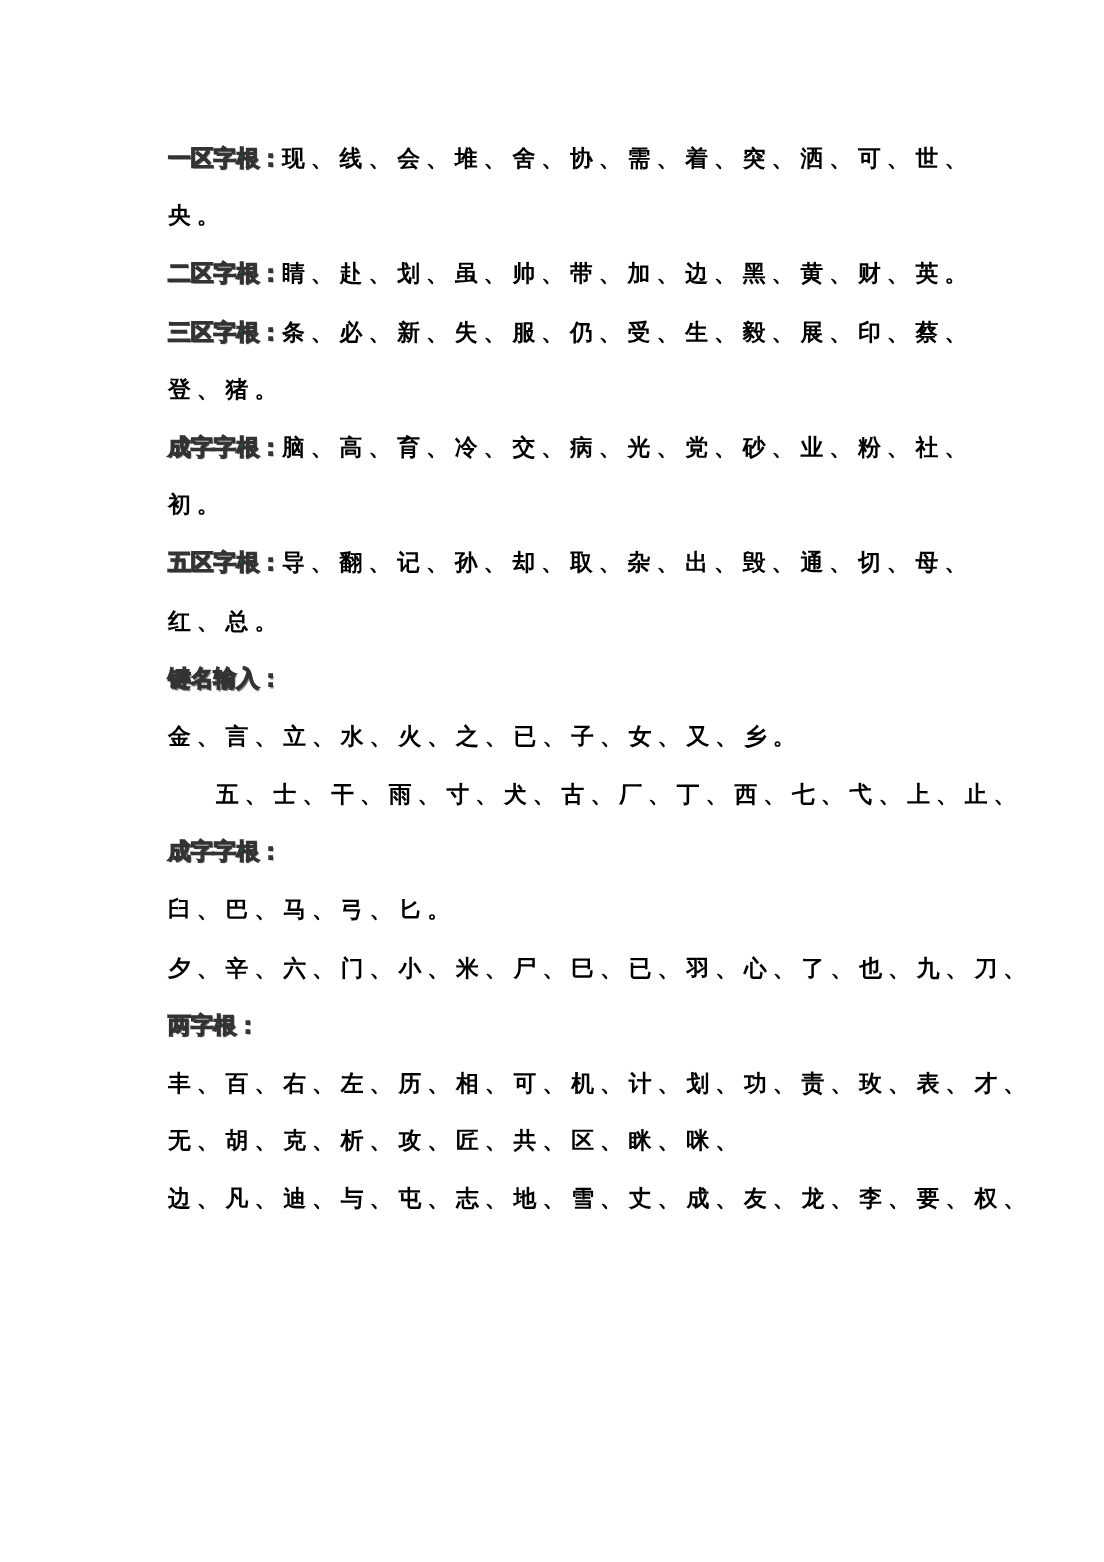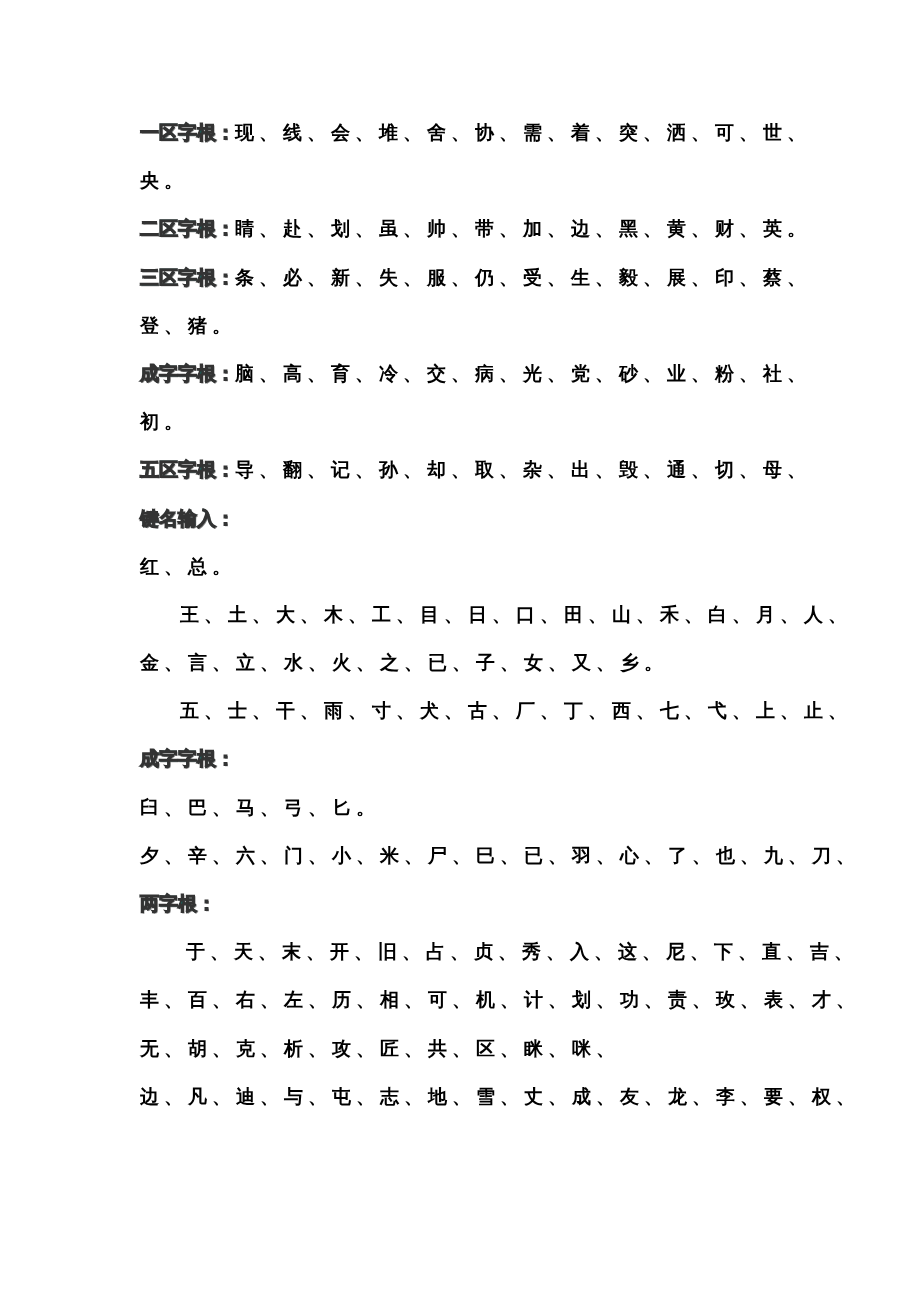--- a/index.html
+++ b/index.html
@@ -49,28 +49,25 @@
     <span class="heading">成字字根：</span><span class="items">脑、高、育、冷、交、病、光、党、砂、业、粉、社、</span>
   </div>
   <div class="line">
     <span class="items">初。</span>
   </div>
 
   <div class="line">
     <span class="heading">五区字根：</span><span class="items">导、翻、记、孙、却、取、杂、出、毁、通、切、母、</span>
   </div>
   <div class="line">
-    <span class="heading">键名输入：</span>
+    <span class="items">红、总。</span>
   </div>
 
   <div class="line">
-    <span class="items">红、总。</span>
-  </div>
-  <div class="line indent">
-    <span class="items">王、土、大、木、工、目、日、口、田、山、禾、白、月、人、</span>
+    <span class="heading">键名输入：</span>
   </div>
   <div class="line">
     <span class="items">金、言、立、水、火、之、已、子、女、又、乡。</span>
   </div>
 
   <div class="line indent">
     <span class="items">五、士、干、雨、寸、犬、古、厂、丁、西、七、弋、上、止、</span>
   </div>
   <div class="line">
     <span class="heading">成字字根：</span>
@@ -78,23 +75,20 @@
   <div class="line">
     <span class="items">臼、巴、马、弓、匕。</span>
   </div>
   <div class="line">
     <span class="items">夕、辛、六、门、小、米、尸、巳、已、羽、心、了、也、九、刀、</span>
   </div>
 
   <div class="line">
     <span class="heading">两字根：</span>
   </div>
-  <div class="line indent2">
-    <span class="items">于、天、末、开、旧、占、贞、秀、入、这、尼、下、直、吉、</span>
-  </div>
   <div class="line">
     <span class="items">丰、百、右、左、历、相、可、机、计、划、功、责、玫、表、才、</span>
   </div>
   <div class="line">
     <span class="items">无、胡、克、析、攻、匠、共、区、眯、咪、</span>
   </div>
   <div class="line">
     <span class="items">边、凡、迪、与、屯、志、地、雪、丈、成、友、龙、李、要、权、</span>
   </div>
 

